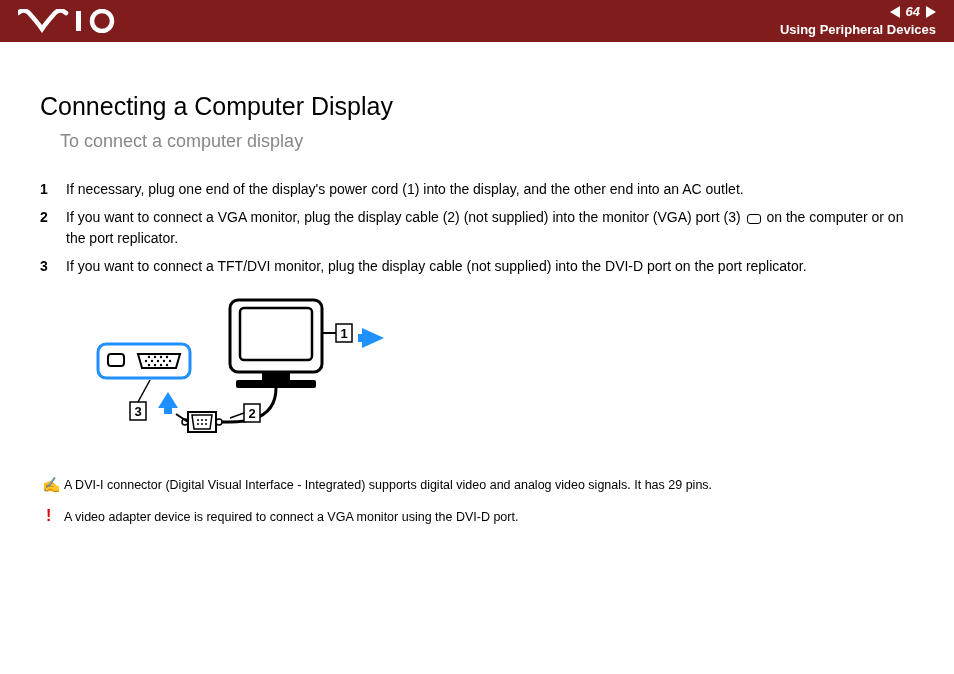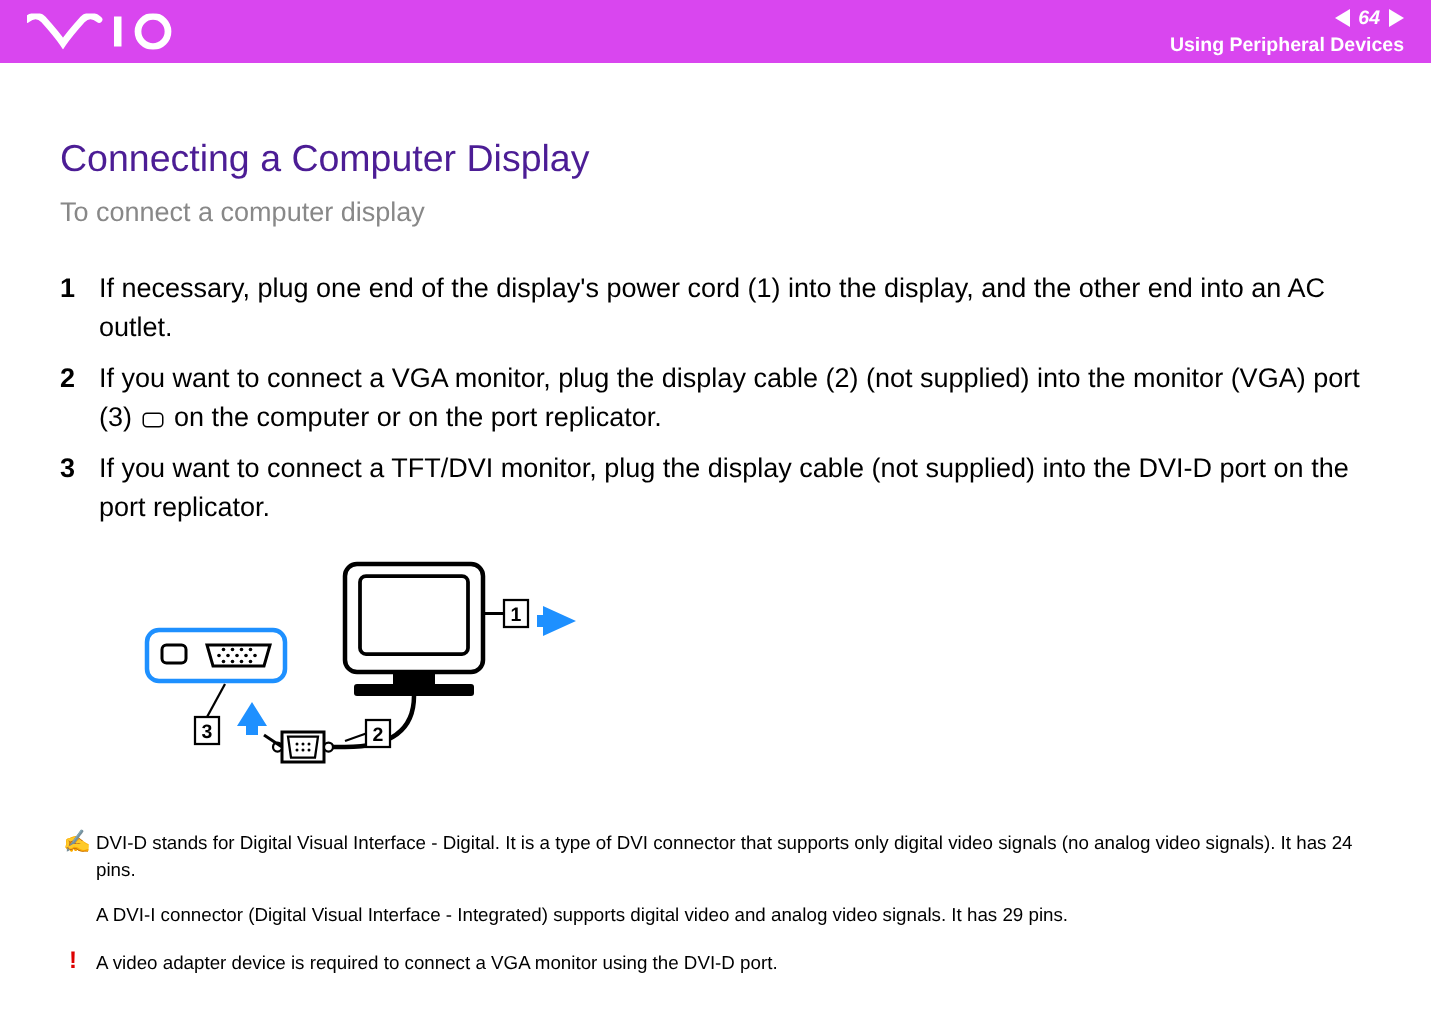--- a/index.html
+++ b/index.html
@@ -5,21 +5,21 @@
   * { margin: 0; padding: 0; box-sizing: border-box; }
   body {
     font-family: Arial, Helvetica, sans-serif;
     background: #fff;
     width: 954px;
     height: 674px;
     overflow: hidden;
     position: relative;
   }
   .header {
-    background: #d946ef;
+    background: #7f1d1d;
     color: #fff;
     height: 42px;
     display: flex;
     align-items: center;
     justify-content: space-between;
     padding: 0 18px 0 18px;
   }
   .logo {
     display: flex;
     align-items: center;
@@ -51,40 +51,41 @@
     border-left: 10px solid #fff;
   }
   .section-title {
     font-weight: bold;
     font-size: 13px;
   }
   .content {
     padding: 50px 40px 20px 40px;
   }
   .main-heading {
-    color: #4c1d95;
+    color: #000000;
     font-size: 25px;
     font-weight: normal;
     margin-bottom: 10px;
   }
   .intro {
     font-size: 15px;
     color: #000;
     margin-bottom: 18px;
   }
   .sub-heading {
     color: #888;
     font-size: 18px;
     font-weight: normal;
     margin-bottom: 10px;
+    margin-left: 20px;
   }
   .steps {
     list-style: none;
     counter-reset: step;
-    font-size: 18px;
+    font-size: 14px;
     color: #000;
     margin-top: 27px;
   }
   .steps li {
     counter-increment: step;
     position: relative;
     padding-left: 26px;
     margin-bottom: 8px;
     line-height: 1.45;
   }
@@ -228,21 +229,20 @@
 
       <rect x="164" y="112" width="16" height="18" fill="#fff" stroke="#000" stroke-width="1.5"></rect>
       <text x="172" y="126" text-anchor="middle" font-size="13" font-family="Arial" font-weight="bold">2</text>
       <line x1="150" y1="126" x2="164" y2="121" stroke="#000" stroke-width="1.5"></line>
     </svg>
   </div>
 
   <div class="notes">
     <div class="note-block">
       <span class="note-icon">✍</span>
-      <p class="note-para">DVI-D stands for Digital Visual Interface - Digital. It is a type of DVI connector that supports only digital video signals (no analog video signals). It has 24 pins.</p>
       <p class="note-para">A DVI-I connector (Digital Visual Interface - Integrated) supports digital video and analog video signals. It has 29 pins.</p>
     </div>
     <div class="note-block">
       <span class="warn-icon">!</span>
       <p>A video adapter device is required to connect a VGA monitor using the DVI-D port.</p>
     </div>
   </div>
 </div>
 
 </body></html>

